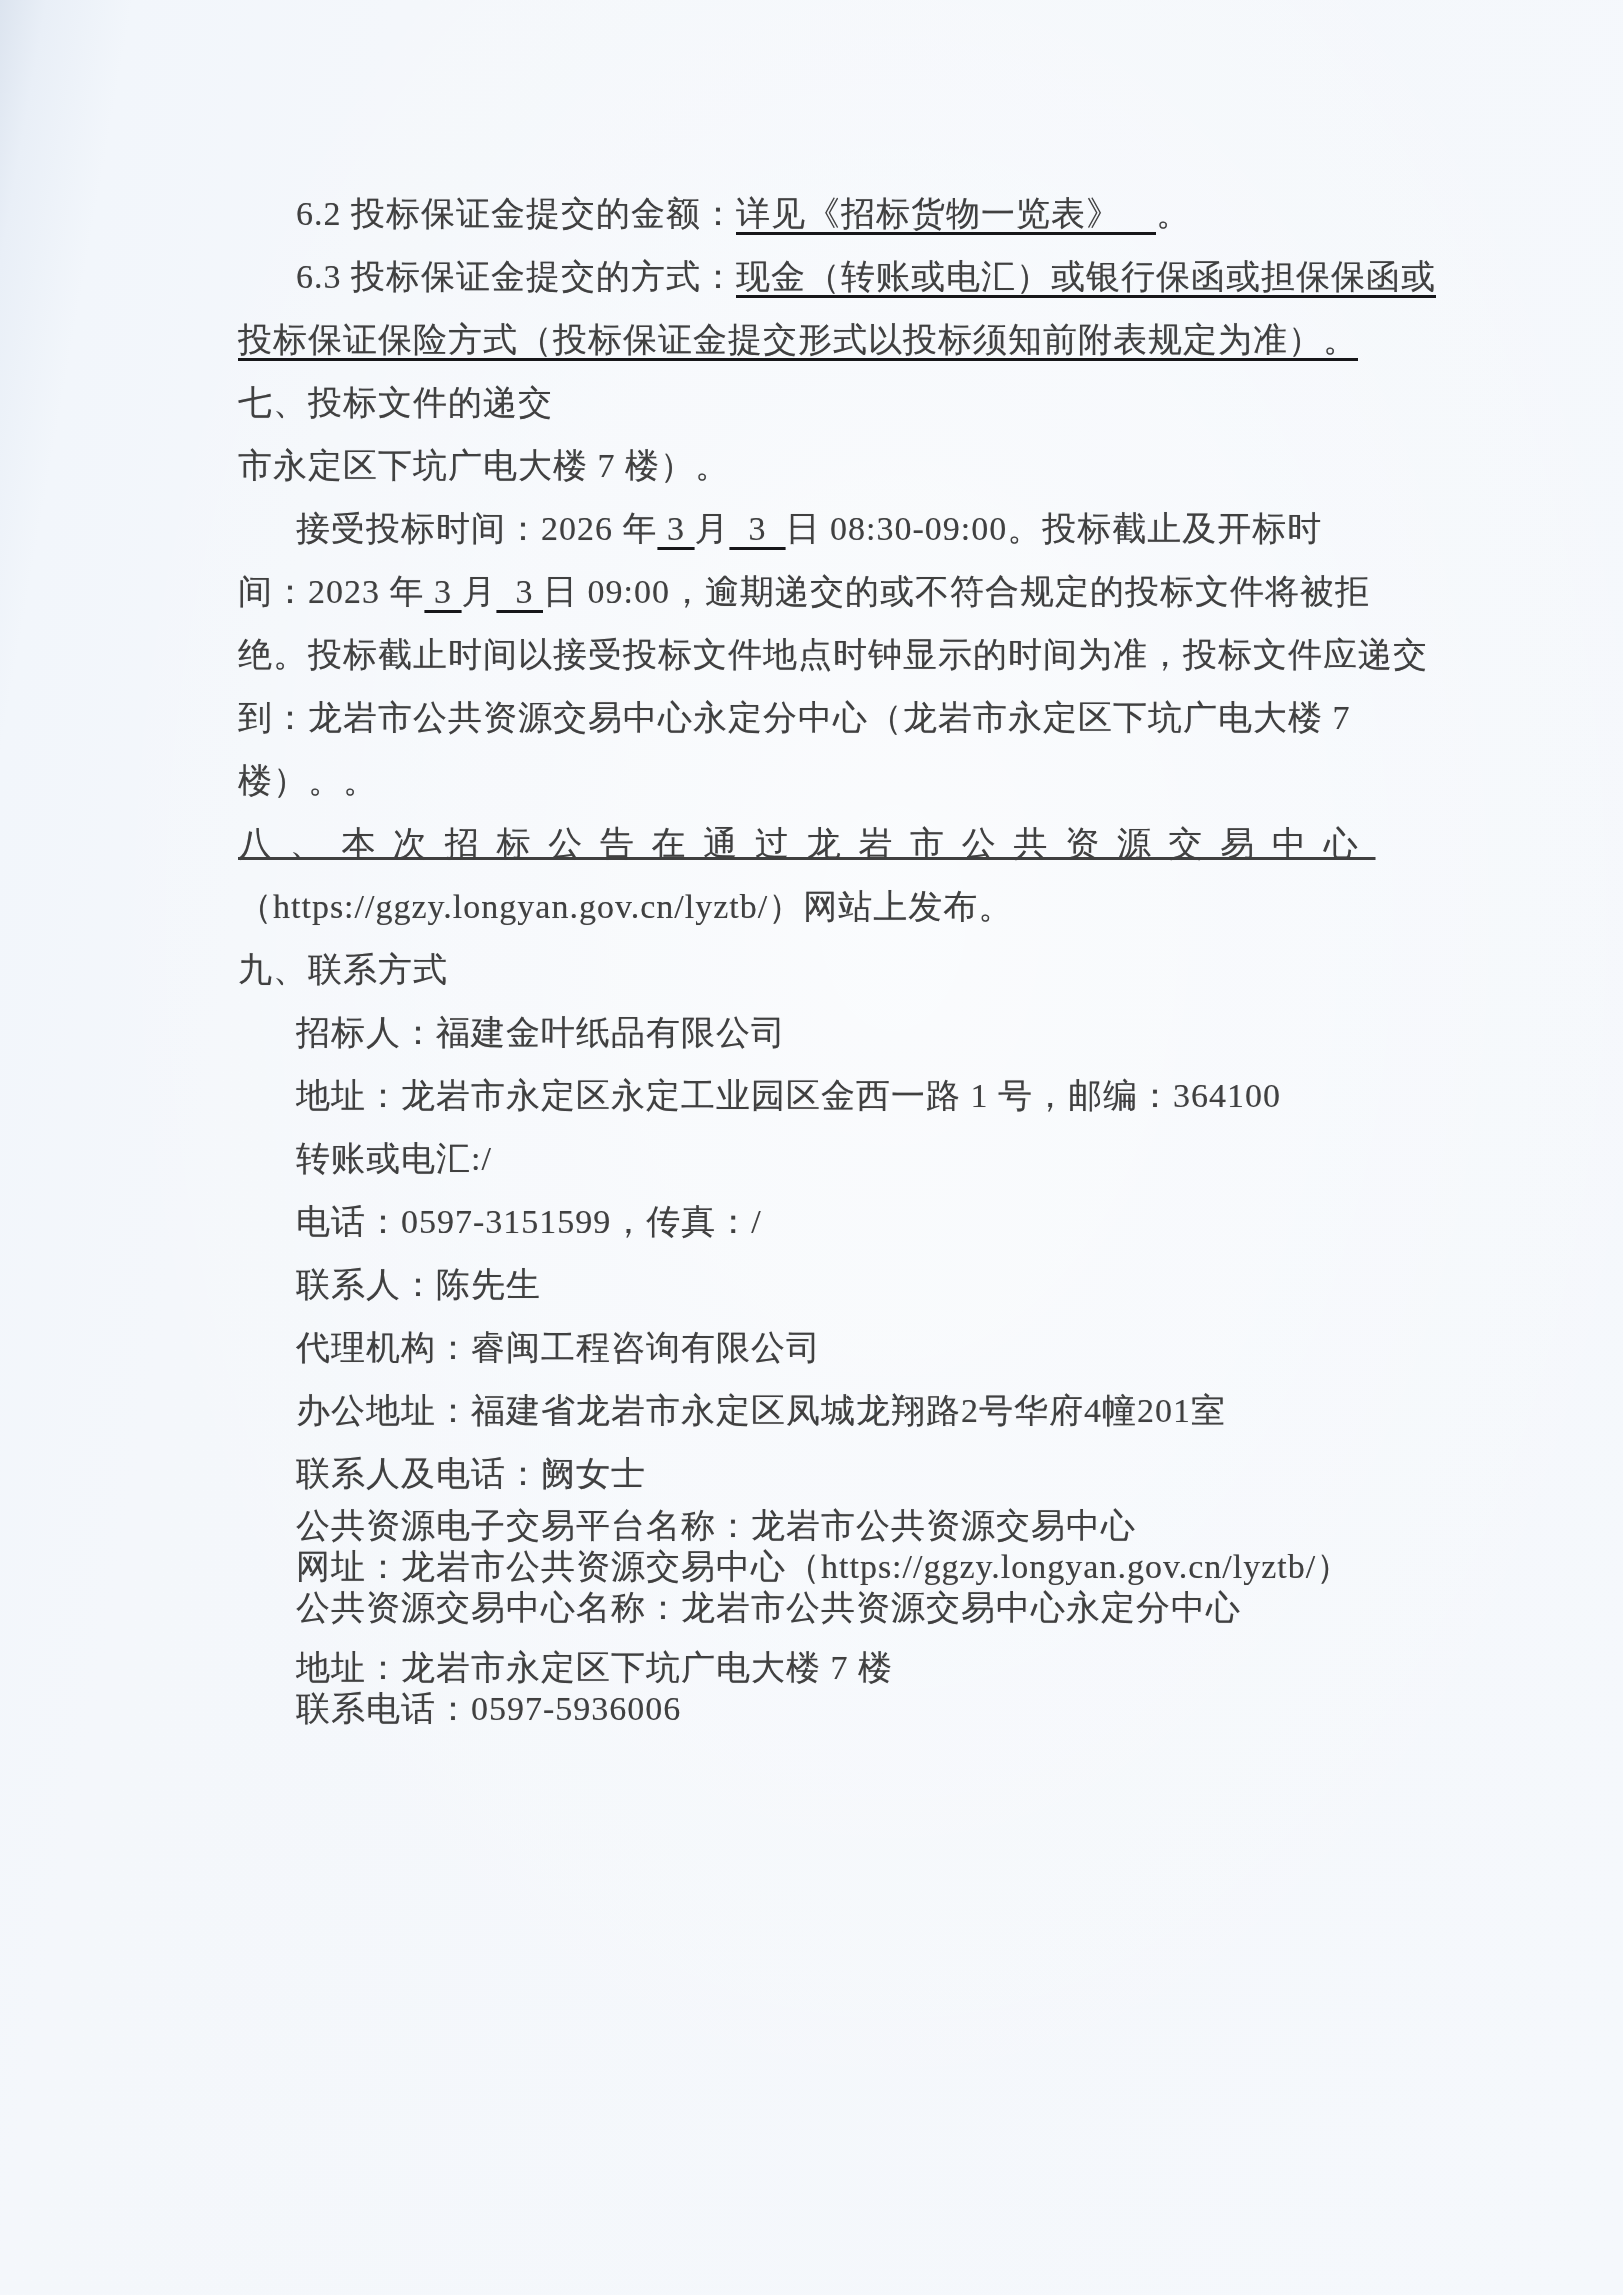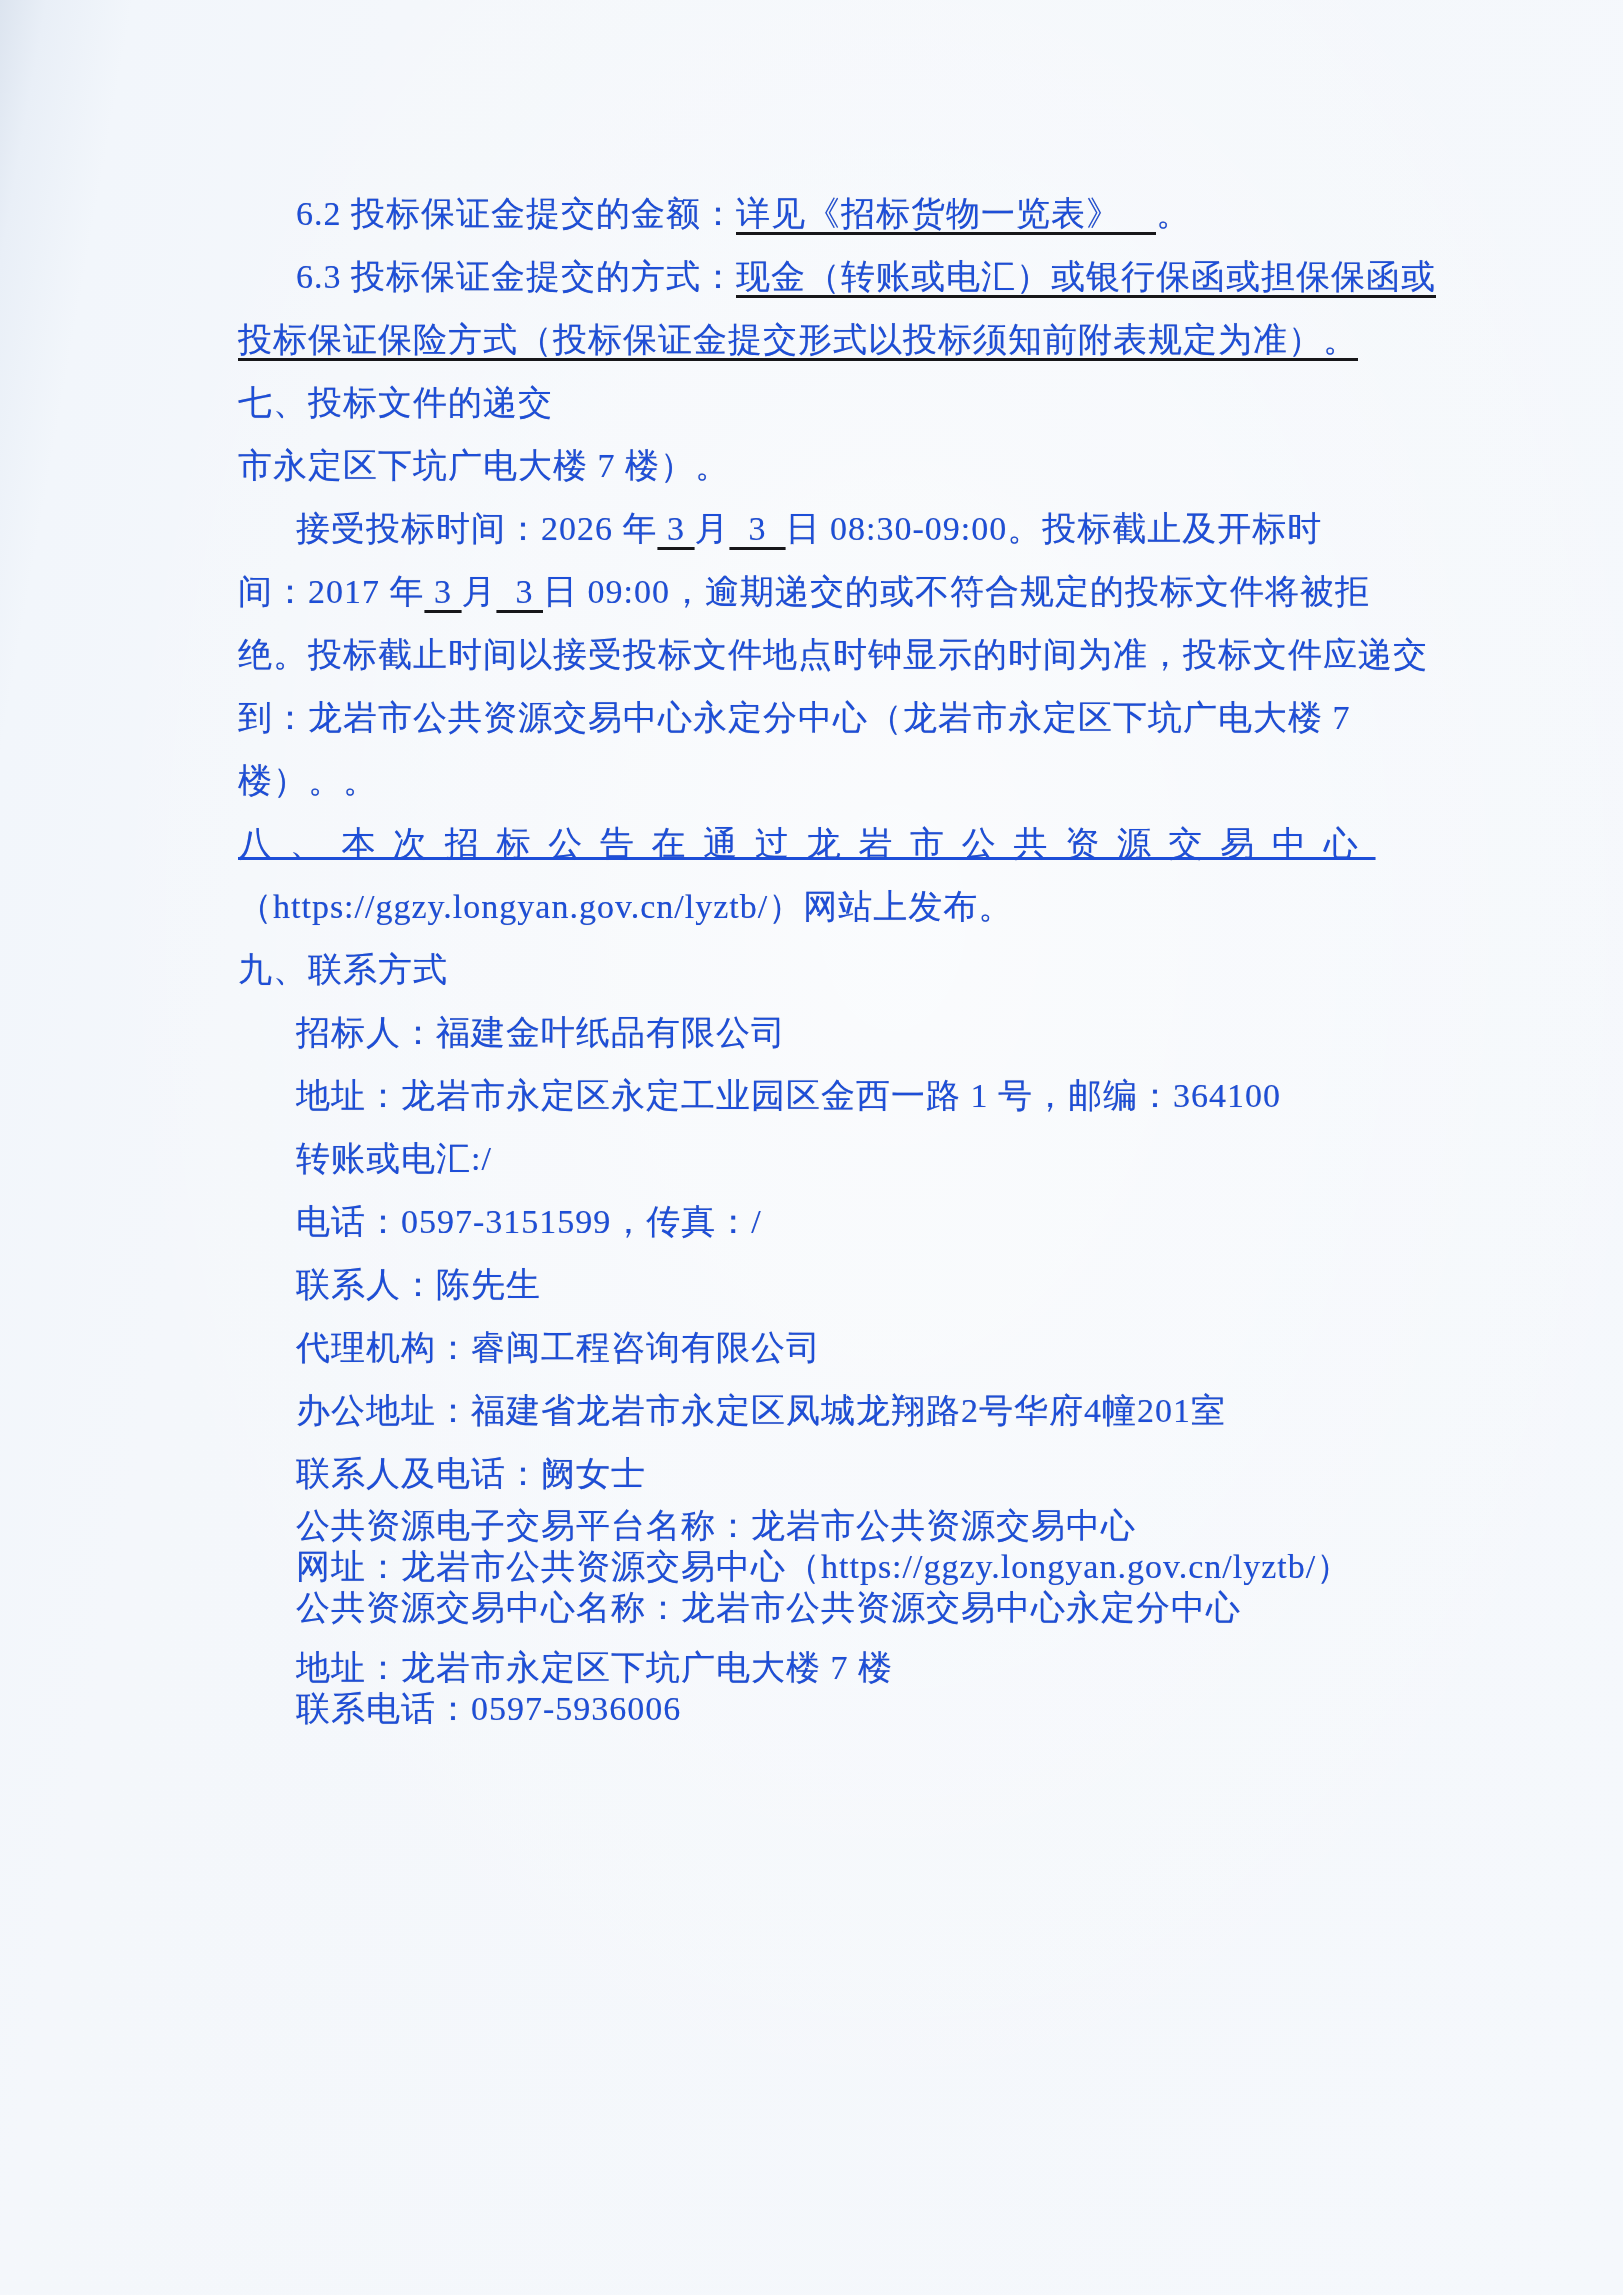--- a/index.html
+++ b/index.html
@@ -18,21 +18,21 @@
   }
   .doc {
     position: absolute;
     left: 238px;
     top: 182px;
     width: 1178px;
   }
   .line {
     font-size: 34px;
     line-height: 63px;
-    color: #1d4ed8;
+    color: #404040;
     letter-spacing: 1px;
     white-space: pre;
     text-shadow: 0 0 0.7px rgba(20,20,30,0.35);
   }
   .line.indent { padding-left: 58px; }
   .line.tight  { line-height: 41px; }
   .line.gap    { margin-top: 19px; }
   .line.spread { letter-spacing: 17.7px; text-decoration: underline; }
   .u {
     text-decoration: underline;
@@ -45,21 +45,21 @@
 <body>
 
 <div class="page-vignette"></div>
 <div class="doc">
     <div class="line indent"><span class="plain">6.2 投标保证金提交的金额：</span><span class="u">详见《招标货物一览表》　</span><span class="plain">。</span></div>
     <div class="line indent"><span class="plain">6.3 投标保证金提交的方式：</span><span class="u">现金（转账或电汇）或银行保函或担保保函或</span></div>
     <div class="line"><span class="u">投标保证保险方式（投标保证金提交形式以投标须知前附表规定为准）。</span></div>
     <div class="line"><span class="plain">七、投标文件的递交</span></div>
     <div class="line"><span class="plain">市永定区下坑广电大楼 7 楼）。</span></div>
     <div class="line indent"><span class="plain">接受投标时间：2026 年</span><span class="u"> 3 </span><span class="plain">月</span><span class="u">  3  </span><span class="plain">日 08:30-09:00。投标截止及开标时</span></div>
-    <div class="line"><span class="plain">间：2017 年</span><span class="u"> 3 </span><span class="plain">月</span><span class="u">  3 </span><span class="plain">日 09:00，逾期递交的或不符合规定的投标文件将被拒</span></div>
+    <div class="line"><span class="plain">间：2023 年</span><span class="u"> 3 </span><span class="plain">月</span><span class="u">  3 </span><span class="plain">日 09:00，逾期递交的或不符合规定的投标文件将被拒</span></div>
     <div class="line"><span class="plain">绝。投标截止时间以接受投标文件地点时钟显示的时间为准，投标文件应递交</span></div>
     <div class="line"><span class="plain">到：龙岩市公共资源交易中心永定分中心（龙岩市永定区下坑广电大楼 7</span></div>
     <div class="line"><span class="plain">楼）。。</span></div>
     <div class="line spread"><span class="plain">八、本次招标公告在通过龙岩市公共资源交易中心</span></div>
     <div class="line"><span class="plain">（https://ggzy.longyan.gov.cn/lyztb/）网站上发布。</span></div>
     <div class="line"><span class="plain">九、联系方式</span></div>
     <div class="line indent"><span class="plain">招标人：福建金叶纸品有限公司</span></div>
     <div class="line indent"><span class="plain">地址：龙岩市永定区永定工业园区金西一路 1 号，邮编：364100</span></div>
     <div class="line indent"><span class="plain">转账或电汇:/</span></div>
     <div class="line indent"><span class="plain">电话：0597-3151599，传真：/</span></div>

